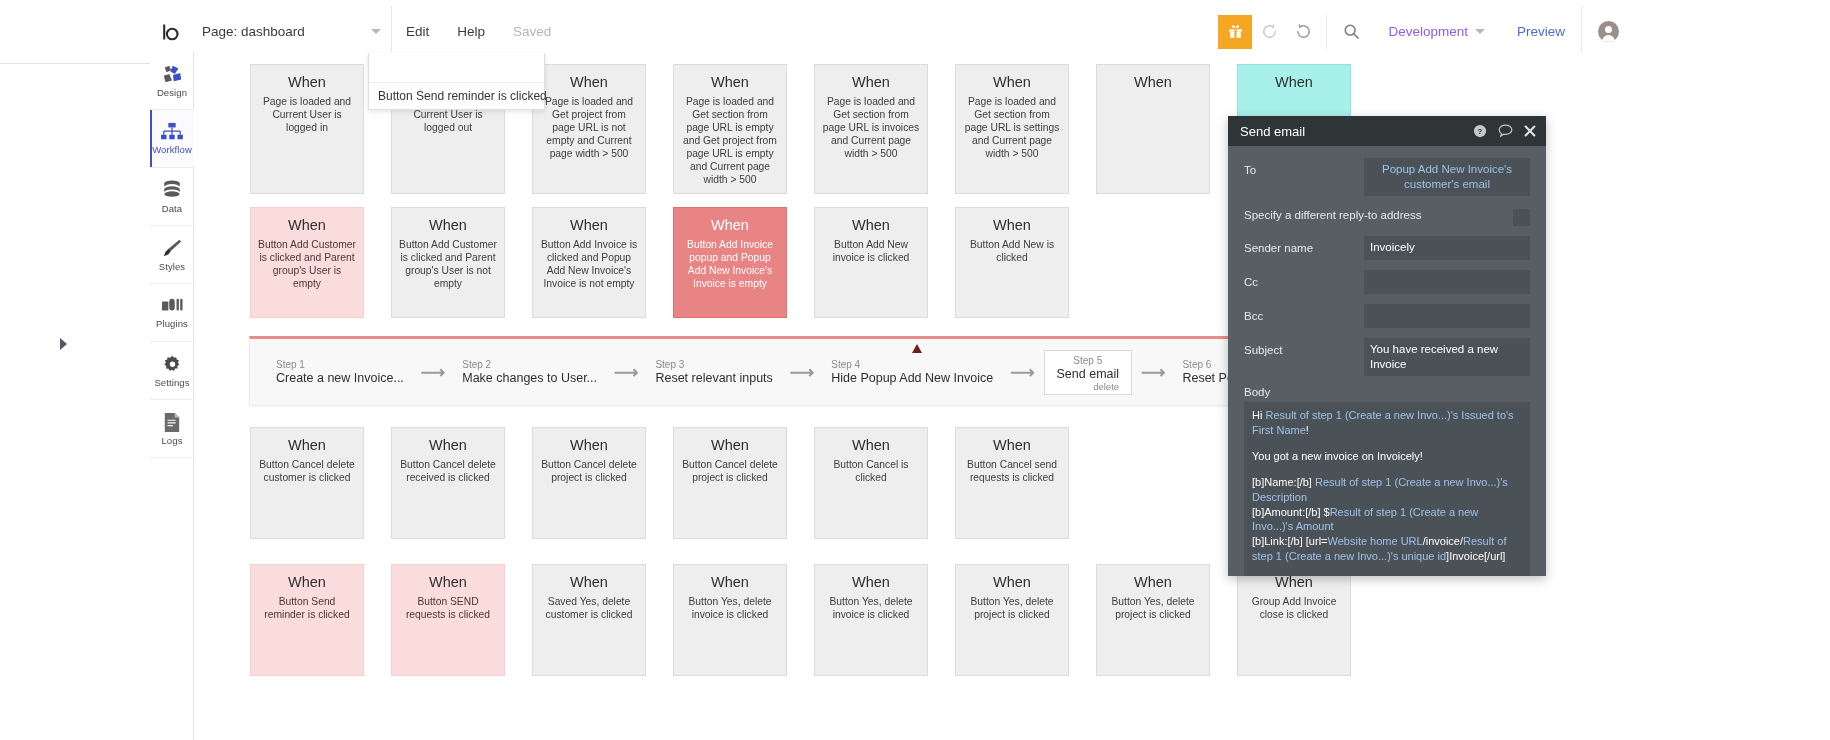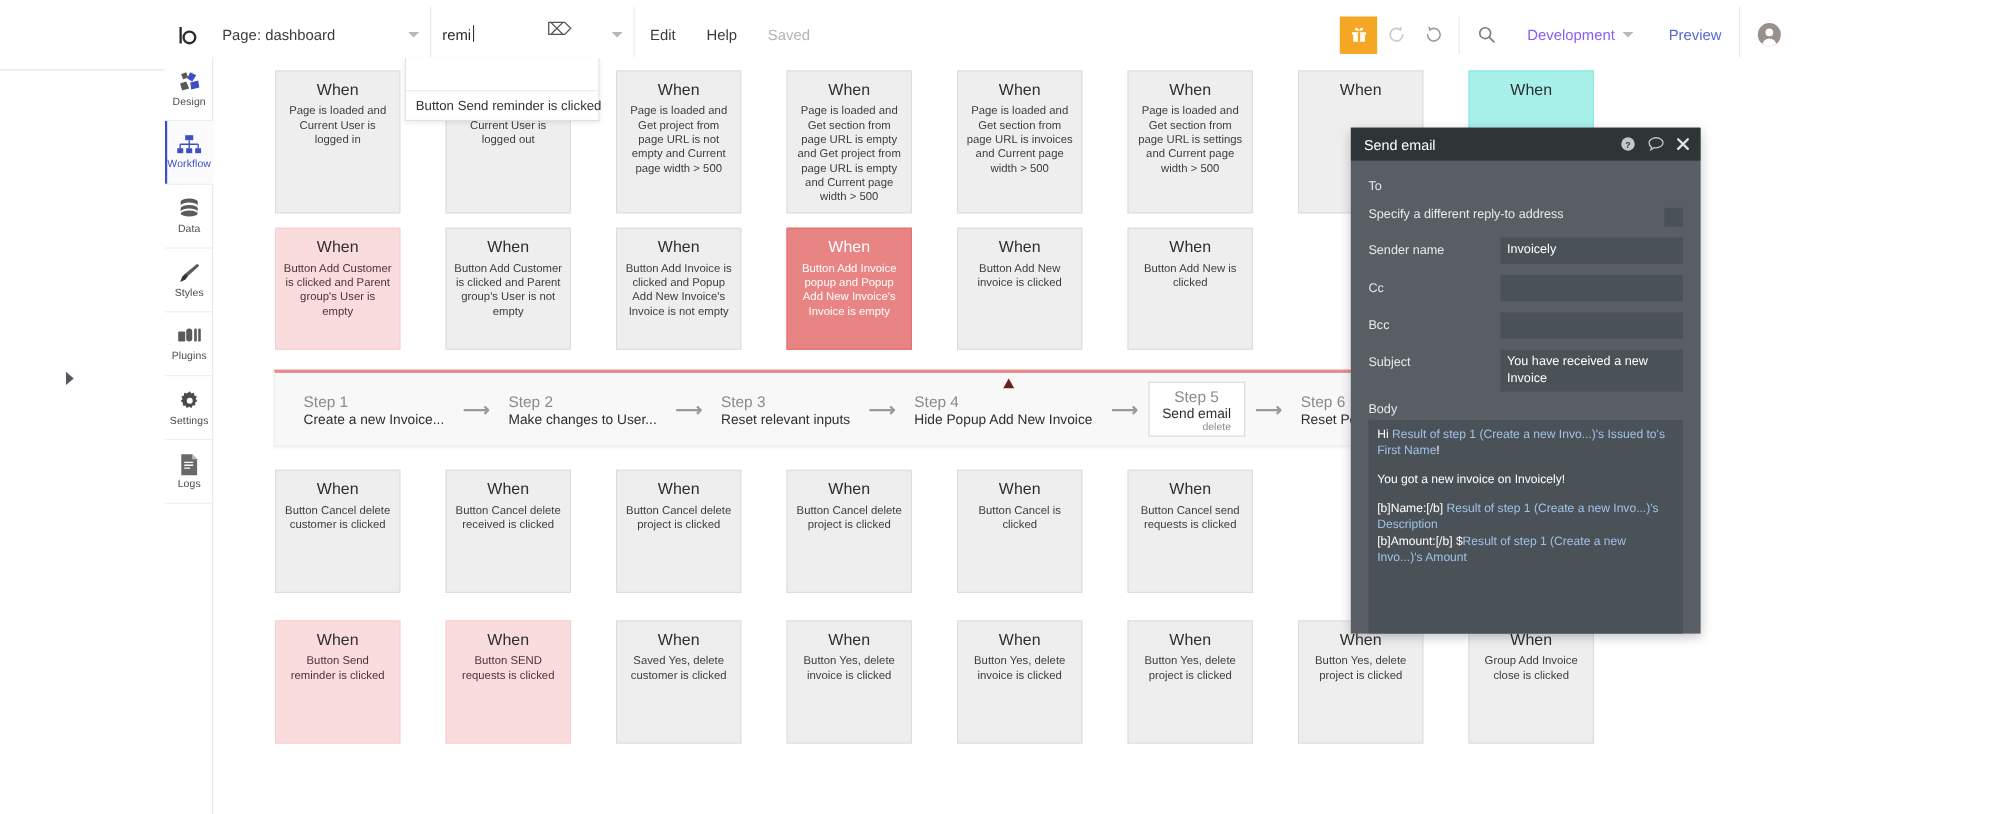--- a/index.html
+++ b/index.html
@@ -165,21 +165,21 @@
     z-index: 30;
   }
 
   
   .canvas {
     position: absolute; left: 194px; top: 52px;
     width: 1441px; height: 688px;
     background: #ffffff;
     overflow: hidden;
   }
-  .wf-row { position: absolute; left: 0; display: flex; gap: 18px; }
+  .wf-row { position: absolute; left: 0; display: flex; gap: 4px; }
   .wf-card {
     width: 114px;
     background: #eeeeee;
     border: 1px solid #dcdcdc;
     margin-right: 23px;
     padding: 9px 7px 0 7px;
     text-align: center;
   }
   .wf-card .when {
     font-size: 14.5px; color: #2f2f2f;
@@ -215,21 +215,21 @@
     box-shadow: 0 1px 3px rgba(0,0,0,0.06);
   }
   .steps-inner {
     display: flex; align-items: center;
     height: 100%; padding-left: 18px;
   }
   .step {
     padding: 4px 8px;
     min-width: 0;
   }
-  .step .num { font-size: 14px; color: #8a8a8a; margin-bottom: 1px;}
+  .step .num { font-size: 10px; color: #8a8a8a; margin-bottom: 1px;}
   .step .nm { font-size: 12.5px; color: #2e2e2e; white-space: nowrap;}
   .step.boxed {
     border: 1px solid #d8d8d8; background: #fff;
     text-align: center; padding: 4px 12px 2px 12px;
   }
   .step.boxed .del { font-size: 9.5px; color: #8a8a8a; text-align: right; }
   .arrow {
     font-size: 17px; color: #9a9a9a;
     margin: 0 9px; font-weight: bold;
     line-height: 1;
@@ -297,25 +297,20 @@
         <path d="M3.2 2.5 L3.2 17.5" stroke="#2b2b2b" stroke-width="2.1" fill="none"></path>
         <circle cx="11.2" cy="12" r="5.3" stroke="#2b2b2b" stroke-width="2.1" fill="none"></circle>
       </svg>
     </div>
 
     <div class="tb-select page-sel">
       <span>Page: dashboard</span>
       <span class="caret"></span>
     </div>
 
-    <div class="tb-search">
-      <span class="txt">remi</span>
-      <span class="ibeam">⌦</span>
-      <span class="caret" style="position:absolute;right:10px;top:23px;width:0;height:0;border-left:5px solid transparent;border-right:5px solid transparent;border-top:5px solid #b8b8b8;"></span>
-    </div>
 
     <div class="tb-link">Edit</div>
     <div class="tb-link">Help</div>
     <div class="tb-link muted">Saved</div>
 
     <div class="tb-spacer"></div>
 
     <div class="gift-btn">
       <svg width="17" height="17" viewBox="0 0 16 16" fill="#fff">
         <path d="M2 6h12v2H2z"></path>
@@ -618,20 +613,21 @@
       <div class="ep-ico">
         <svg width="12" height="12" viewBox="0 0 12 12" stroke="#dfe3e5" stroke-width="2.1" stroke-linecap="round">
           <path d="M1.6 1.6 L10.4 10.4 M10.4 1.6 L1.6 10.4"></path>
         </svg>
       </div>
     </div>
 
     <div class="ep-body">
       <div class="ep-row">
         <div class="ep-label">To</div>
+        <div class="ep-field dyn" style="min-height:34px;">Popup Add New Invoice's customer's email</div>
       </div>
 
       <div class="ep-row checkrow">
         <div class="ep-label">Specify a different reply-to address</div>
         <div class="ep-check"></div>
       </div>
 
       <div class="ep-row">
         <div class="ep-label">Sender name</div>
         <div class="ep-field">Invoicely</div>
@@ -652,19 +648,20 @@
         <div class="ep-field" style="min-height:34px;">You have received a new Invoice</div>
       </div>
 
       <div>
         <div class="ep-bodylabel">Body</div>
         <div class="ep-textarea" id="body-area">
             <p><span>Hi </span><span class="dyn">Result of step 1 (Create a new Invo...)'s Issued to's First Name</span><span>!</span></p>
             <p><span>You got a new invoice on Invoicely!</span></p>
             <p class="tight"><span>[b]Name:[/b] </span><span class="dyn">Result of step 1 (Create a new Invo...)'s Description</span></p>
             <p class="tight"><span>[b]Amount:[/b] $</span><span class="dyn">Result of step 1 (Create a new Invo...)'s Amount</span></p>
+            <p><span>[b]Link:[/b] [url=</span><span class="dyn">Website home URL</span><span>/invoice/</span><span class="dyn">Result of step 1 (Create a new Invo...)'s unique id</span><span>]Invoice[/url]</span></p>
             <p></p>
           </div>
       </div>
     </div>
   </div>
 
 </div>
 
 </body></html>

